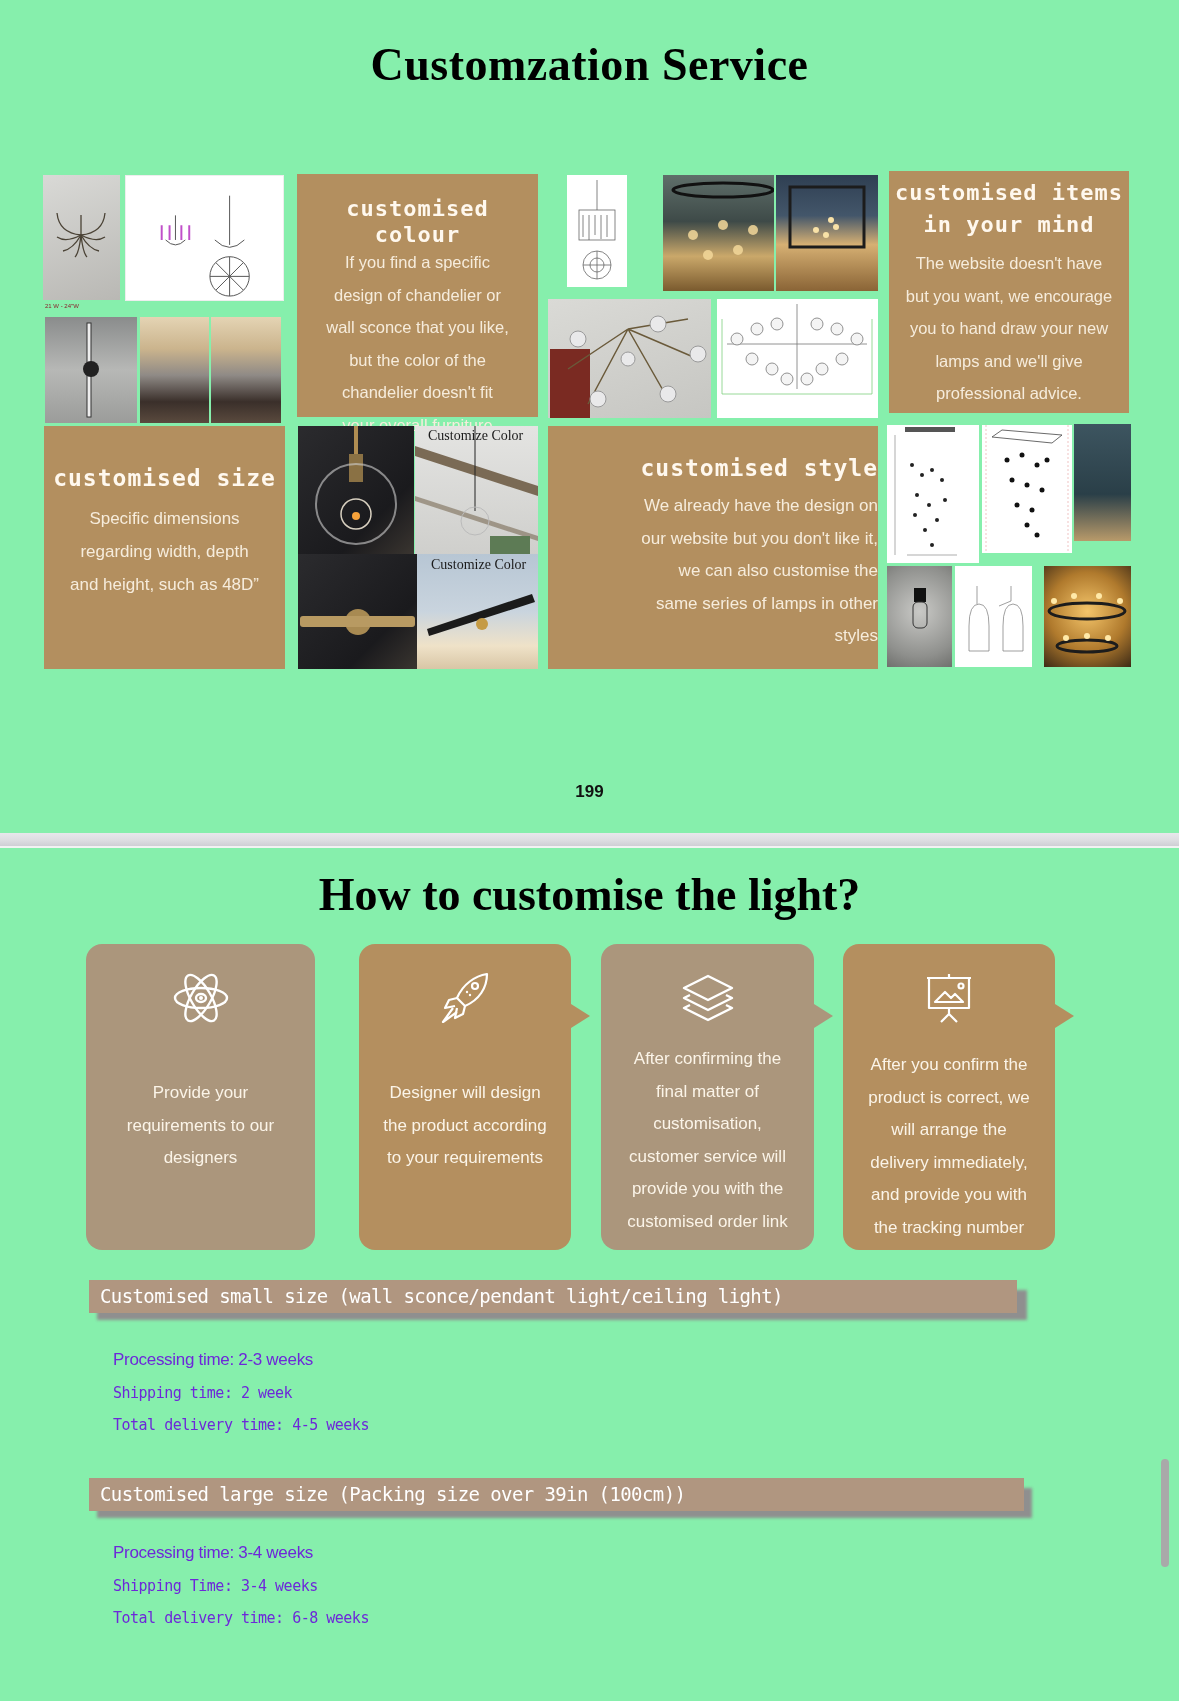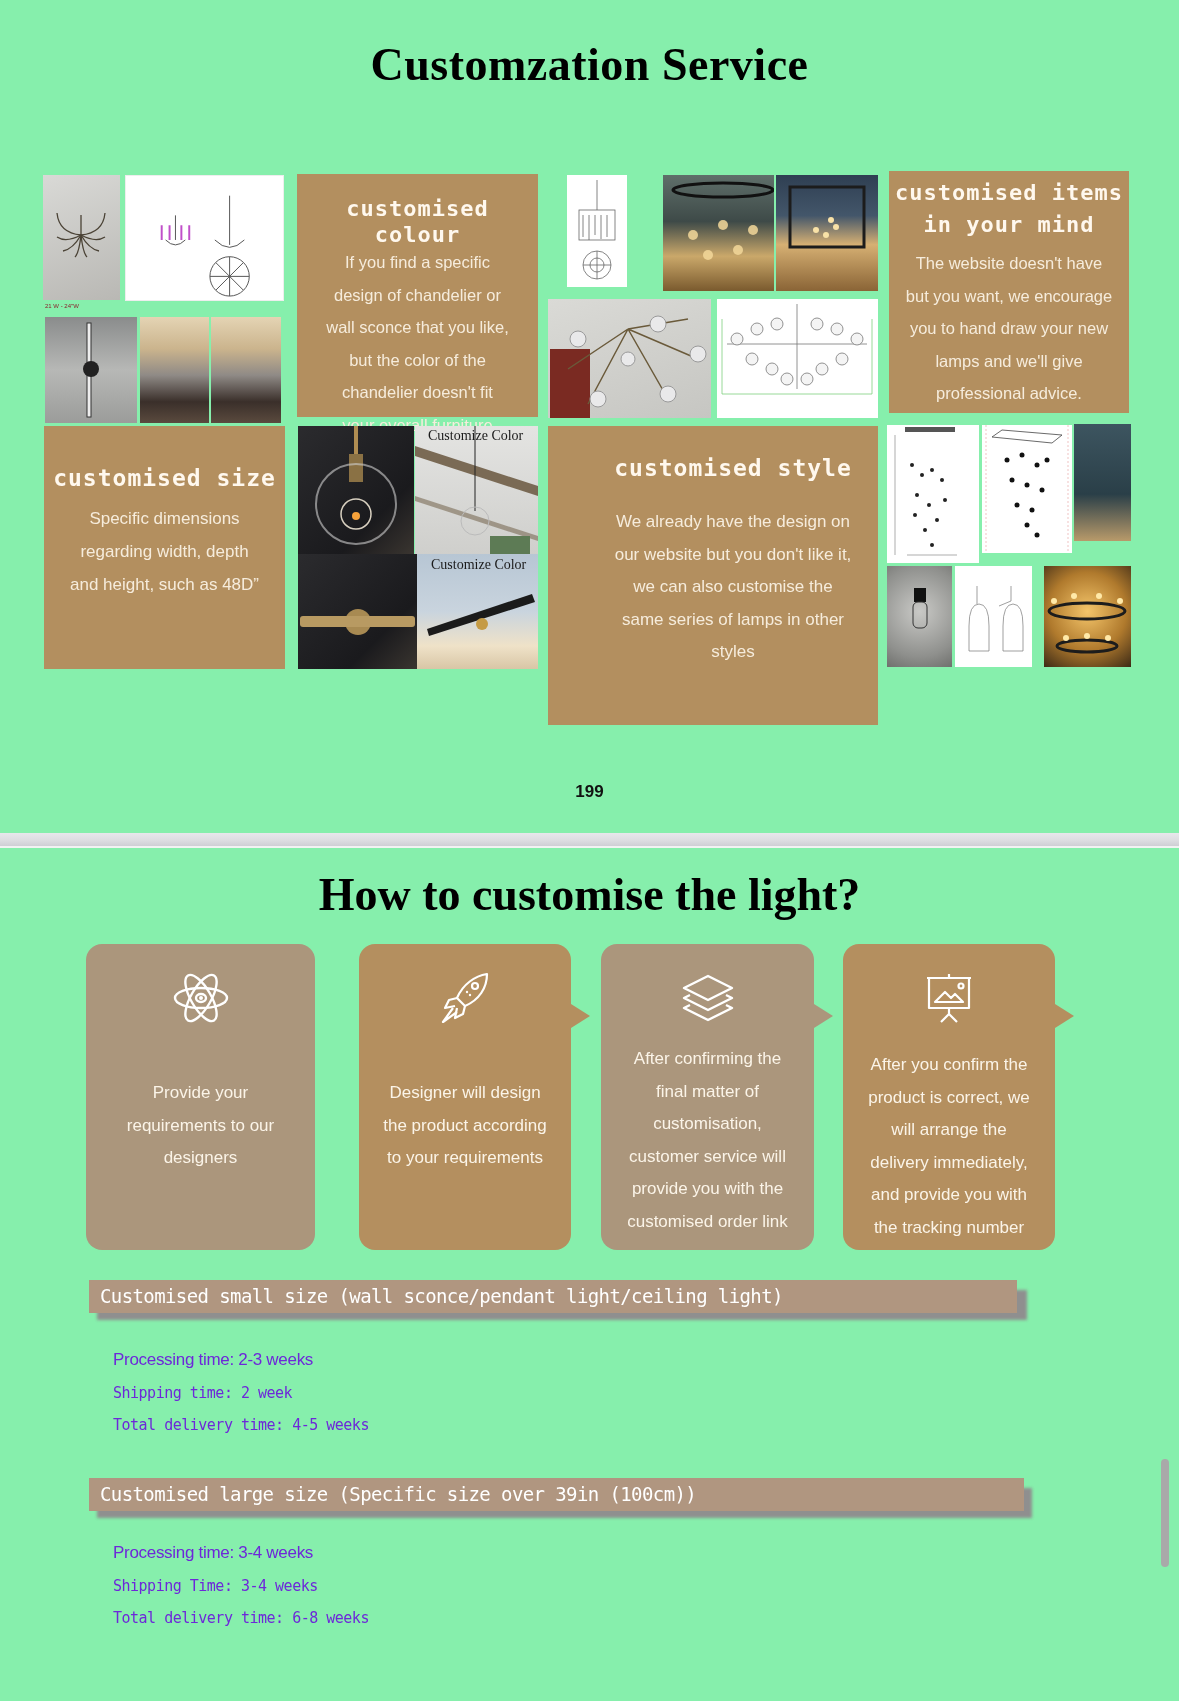--- a/index.html
+++ b/index.html
@@ -34,23 +34,23 @@
   #tile-colour p { font-size: 16.5px; line-height: 32.5px; margin-top: -2px; }
 
   #tile-items { left: 889px; top: 171px; width: 240px; height: 242px; padding-top: 6px; }
   #tile-items h3 { font-size: 22px; line-height: 32px; }
   #tile-items p { font-size: 16.5px; line-height: 32.5px; margin-top: 6px; }
 
   #tile-size { left: 44px; top: 426px; width: 241px; height: 243px; padding-top: 36px; }
   #tile-size h3 { font-size: 23px; line-height: 32px; }
   #tile-size p { font-size: 17px; line-height: 33px; margin-top: 8px; }
 
-  #tile-style { left: 548px; top: 426px; width: 330px; height: 299px; text-align: center; padding: 26px 0 0 40px; }
+  #tile-style { left: 548px; top: 426px; width: 330px; height: 243px; text-align: right; padding: 26px 0 0 40px; }
   #tile-style h3 { font-size: 23px; line-height: 32px; }
-  #tile-style p { font-size: 17px; line-height: 32.5px; margin-top: 22px; }
+  #tile-style p { font-size: 17px; line-height: 32.5px; margin-top: 6px; }
 
   
   .photo { position: absolute; overflow: hidden; }
   .ph-dark { background: linear-gradient(135deg, #2b2b2e, #1a1a1d 70%, #3a3530); }
   .ph-wall { background: linear-gradient(160deg, #d9d9d6, #b9b8b4); }
   .ph-room { background: linear-gradient(180deg, #e4d4b4 0%, #cbb48d 30%, #8f8a86 55%, #3a2f2a 80%, #5a4a3e); }
   .ph-drawing { background: #fff; border: 1px solid #eee; }
   .ph-warm { background: radial-gradient(circle at 50% 45%, #f4c56a, #b07a2d 55%, #3c2a16); }
   .ph-blue { background: linear-gradient(180deg, #3d5560, #2a3f48 60%, #b89a6a); }
   .ph-grey { background: linear-gradient(180deg, #8a8c8c, #b7b8b6 50%, #9b9c9a); }
@@ -468,19 +468,19 @@
 <div class="banner-wrap" id="banner-small">
   <div class="banner-shadow"></div>
   <div class="banner">Customised small size (wall sconce/pendant light/ceiling light)</div>
 </div>
 <div class="detail sans" style="top:1350px;">Processing time: 2-3 weeks</div>
 <div class="detail mono" style="top:1384px;">Shipping time: 2 week</div>
 <div class="detail mono" style="top:1416px;">Total delivery time: 4-5 weeks</div>
 
 <div class="banner-wrap" id="banner-large">
   <div class="banner-shadow"></div>
-  <div class="banner">Customised large size (Specific size over 39in (100cm))</div>
+  <div class="banner">Customised large size (Packing size over 39in (100cm))</div>
 </div>
 <div class="detail sans" style="top:1543px;">Processing time: 3-4 weeks</div>
 <div class="detail mono" style="top:1577px;">Shipping Time: 3-4 weeks</div>
 <div class="detail mono" style="top:1609px;">Total delivery time: 6-8 weeks</div>
 
 <div class="scrollbar"></div>
 
 </body></html>

